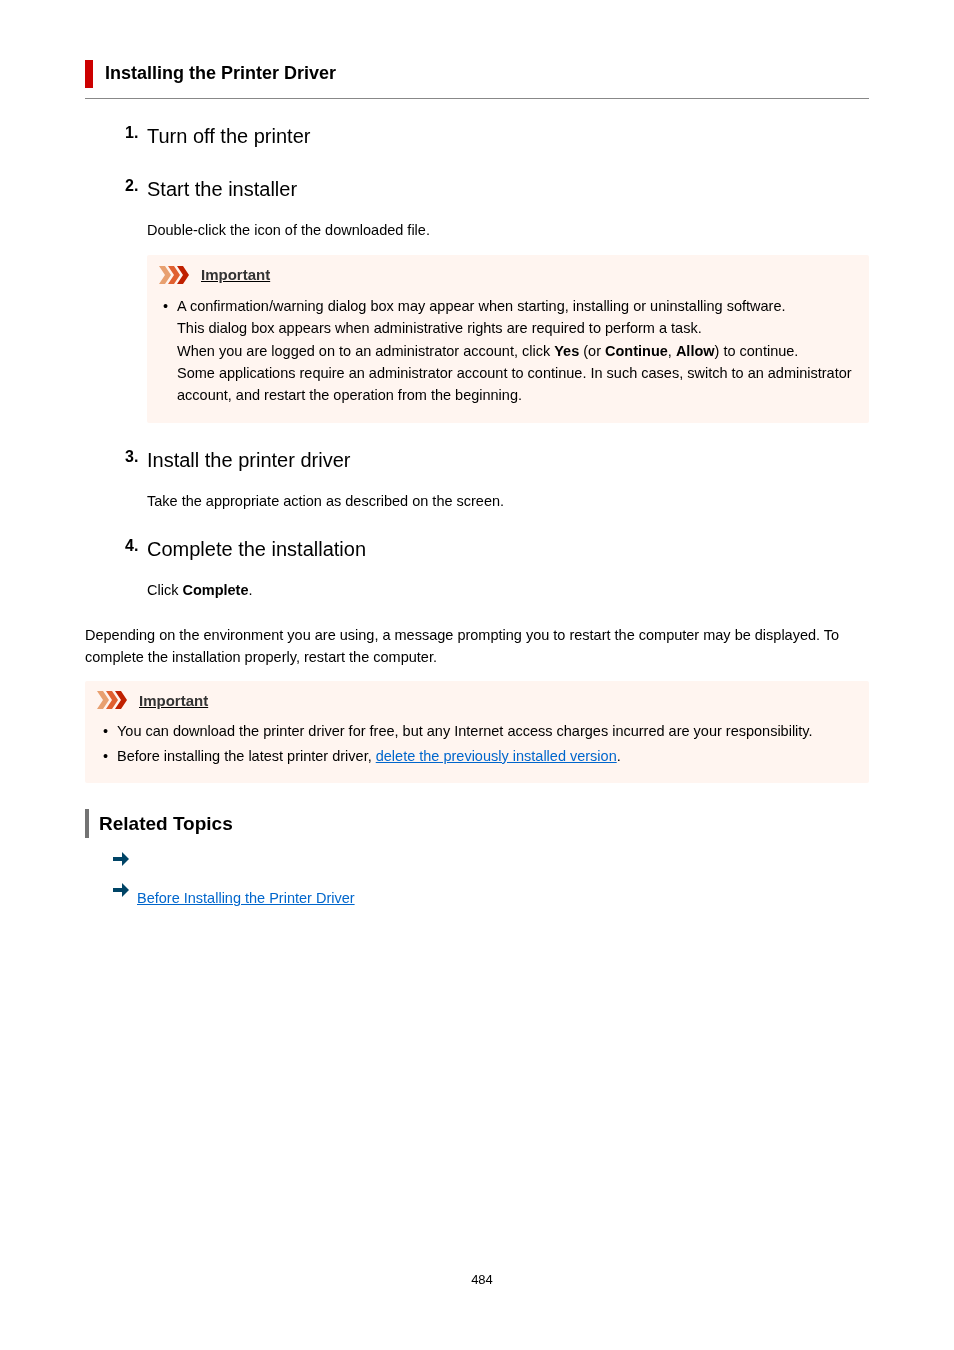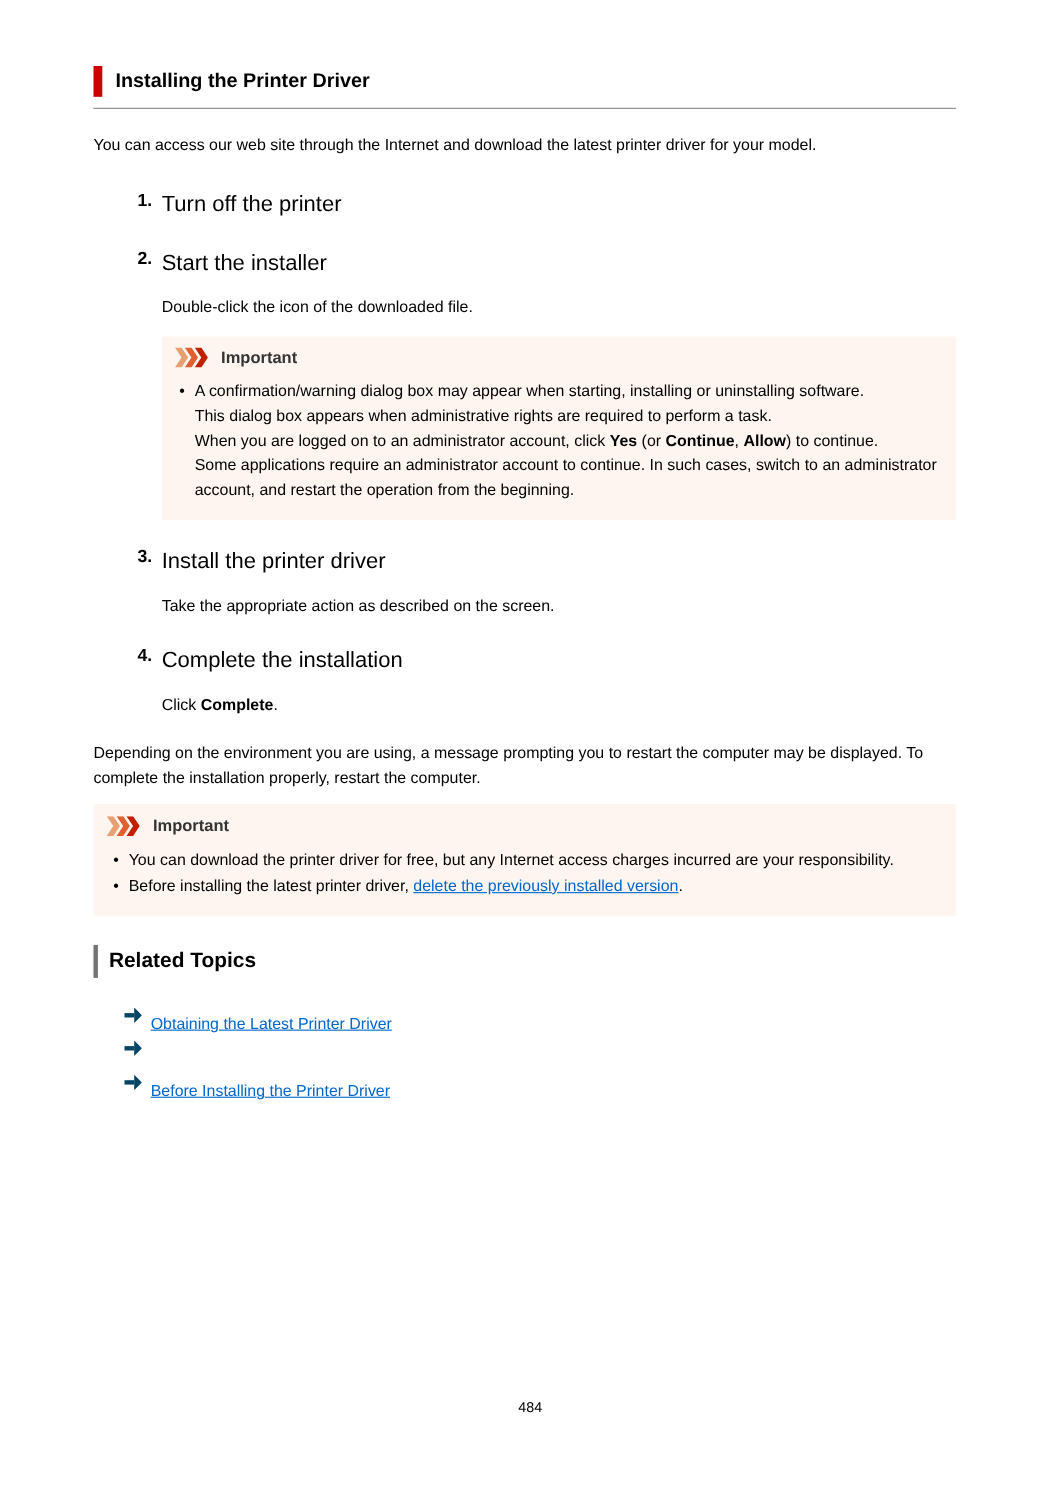--- a/index.html
+++ b/index.html
@@ -45,20 +45,21 @@
     margin-top: 14px;
     margin-bottom: 8px;
     background: #fff5f0;
     border-radius: 2px;
     padding: 0;
   }
   .callout-head {
     display: flex;
     align-items: center;
     padding: 8px 12px 4px 12px;
+    text-decoration: underline;
   }
   .callout-title {
     font-weight: bold;
     font-size: 15px;
     color: #333;
     margin-left: 8px;
   }
   .callout-body {
     padding: 4px 16px 14px 16px;
   }
@@ -111,21 +112,20 @@
 </style>
 </head>
 <body>
 <div class="page-wrap">
 
 <div class="page-title-wrap">
   <h1 class="page-title">Installing the Printer Driver</h1>
 </div>
 <div class="title-underline"></div>
 
-<p class="intro">You can access our web site through the Internet and download the latest printer driver for your model.</p>
 
 <div class="ol">
 
   <div class="step">
     <div class="step-head">
       <span class="step-num">1.</span>
       <span class="step-title">Turn off the printer</span>
     </div>
   </div>
 
@@ -209,27 +209,20 @@
 
 <div class="h2-wrap">
   <h2 class="h2">Related Topics</h2>
 </div>
 <ul class="link-list">
   <li>
     <svg class="arrow-icon" viewBox="0 0 16 14">
       <rect x="0" y="5" width="9" height="4" fill="#004466"></rect>
       <polygon points="9,0 16,7 9,14" fill="#004466"></polygon>
     </svg>
-    <a class="link">Obtaining the Latest Printer Driver</a>
-  </li>
-  <li>
-    <svg class="arrow-icon" viewBox="0 0 16 14">
-      <rect x="0" y="5" width="9" height="4" fill="#004466"></rect>
-      <polygon points="9,0 16,7 9,14" fill="#004466"></polygon>
-    </svg>
   </li>
   <li>
     <svg class="arrow-icon" viewBox="0 0 16 14">
       <rect x="0" y="5" width="9" height="4" fill="#004466"></rect>
       <polygon points="9,0 16,7 9,14" fill="#004466"></polygon>
     </svg>
     <a class="link">Before Installing the Printer Driver</a>
   </li>
 </ul>
 

